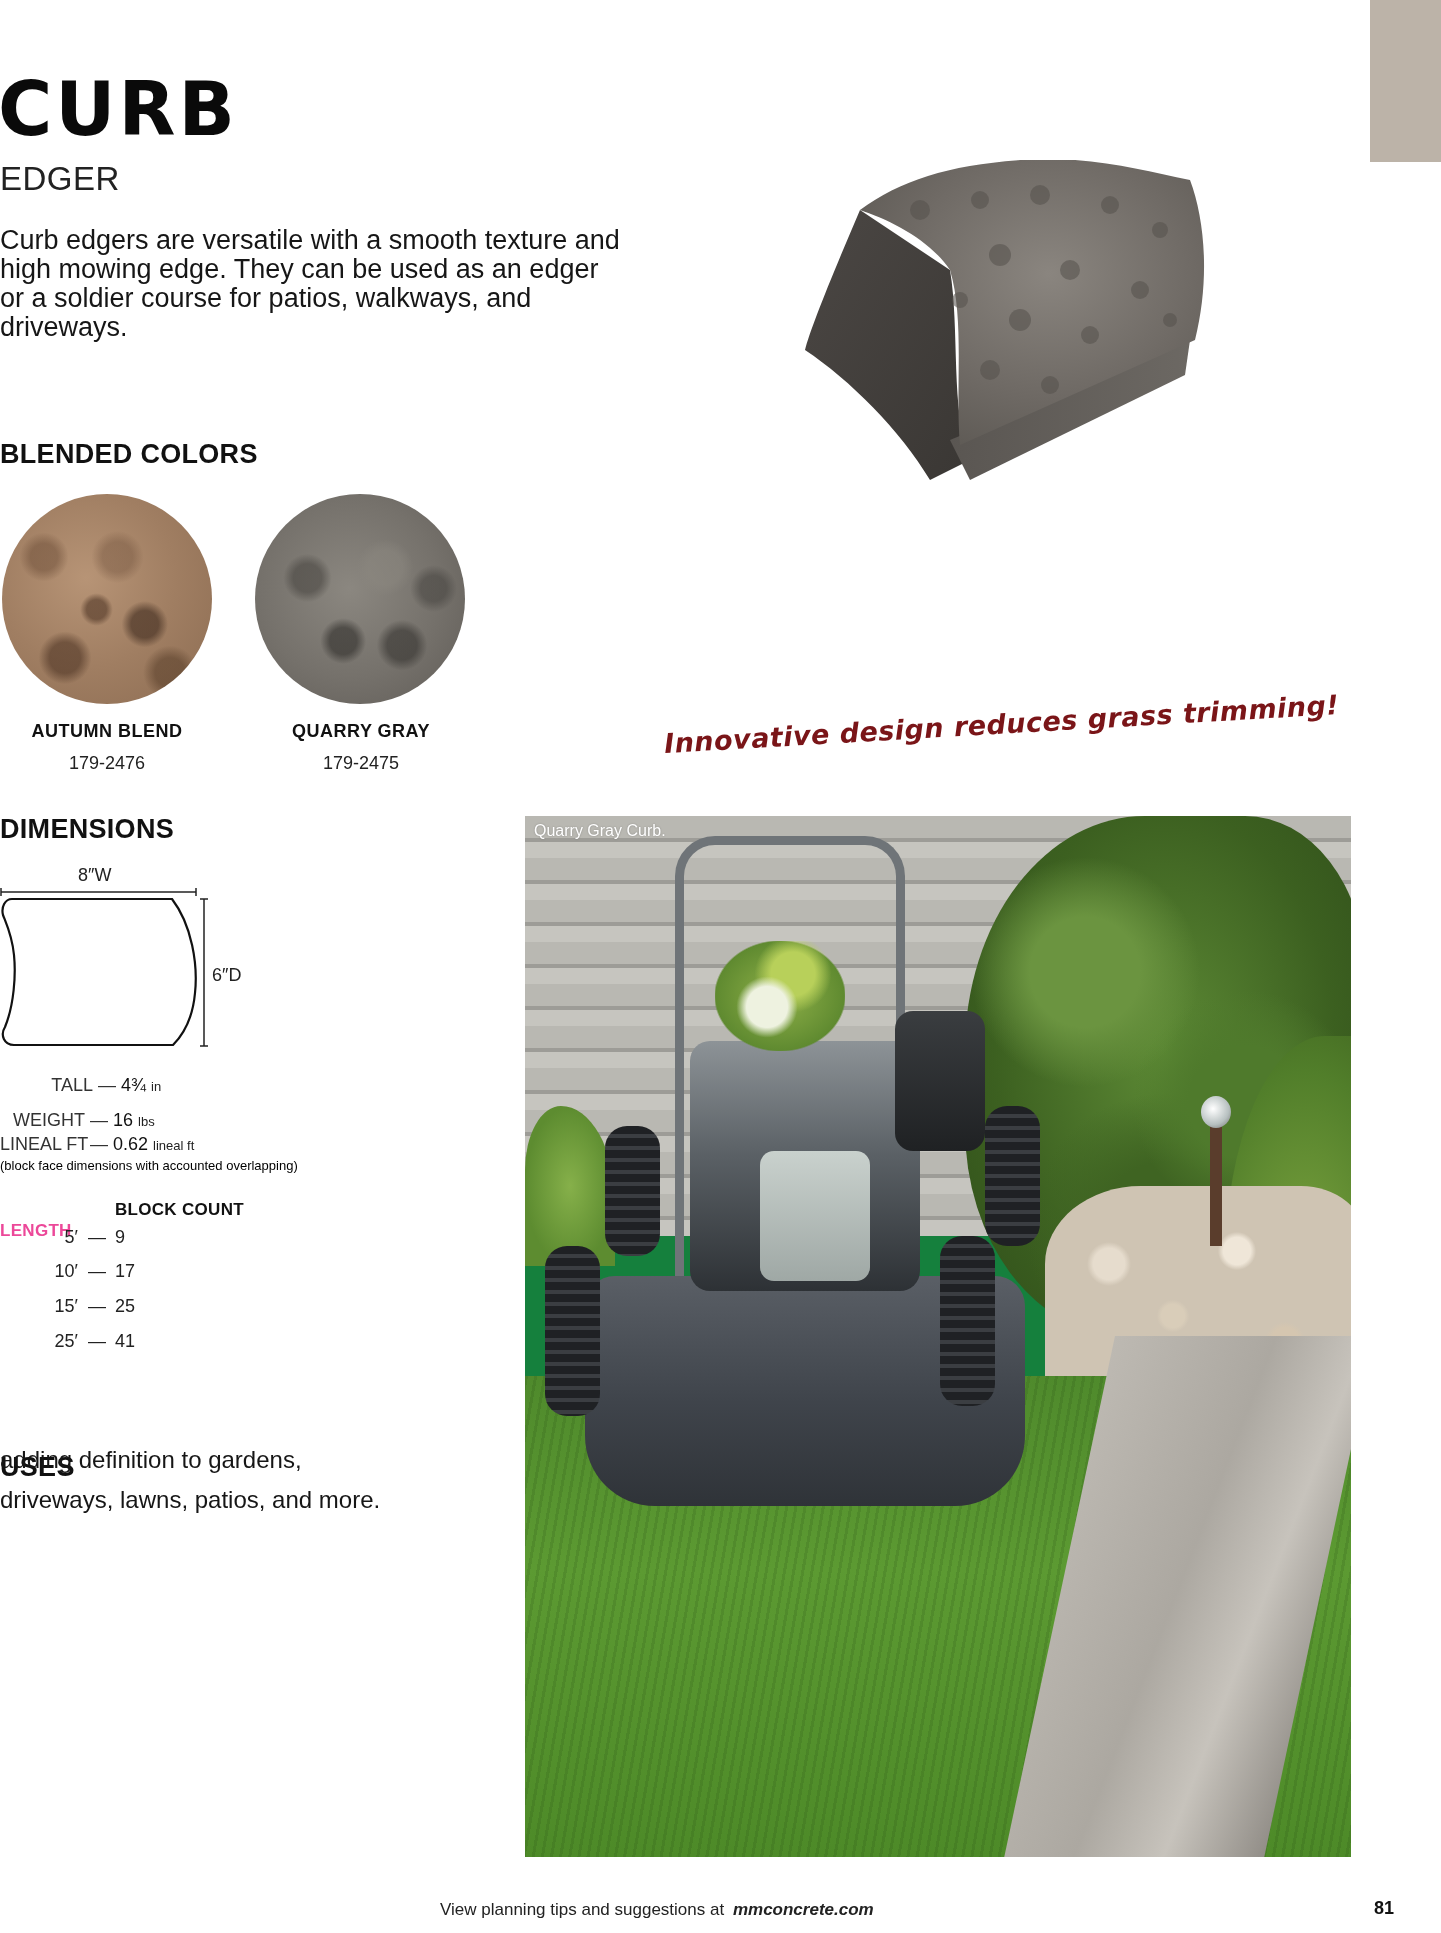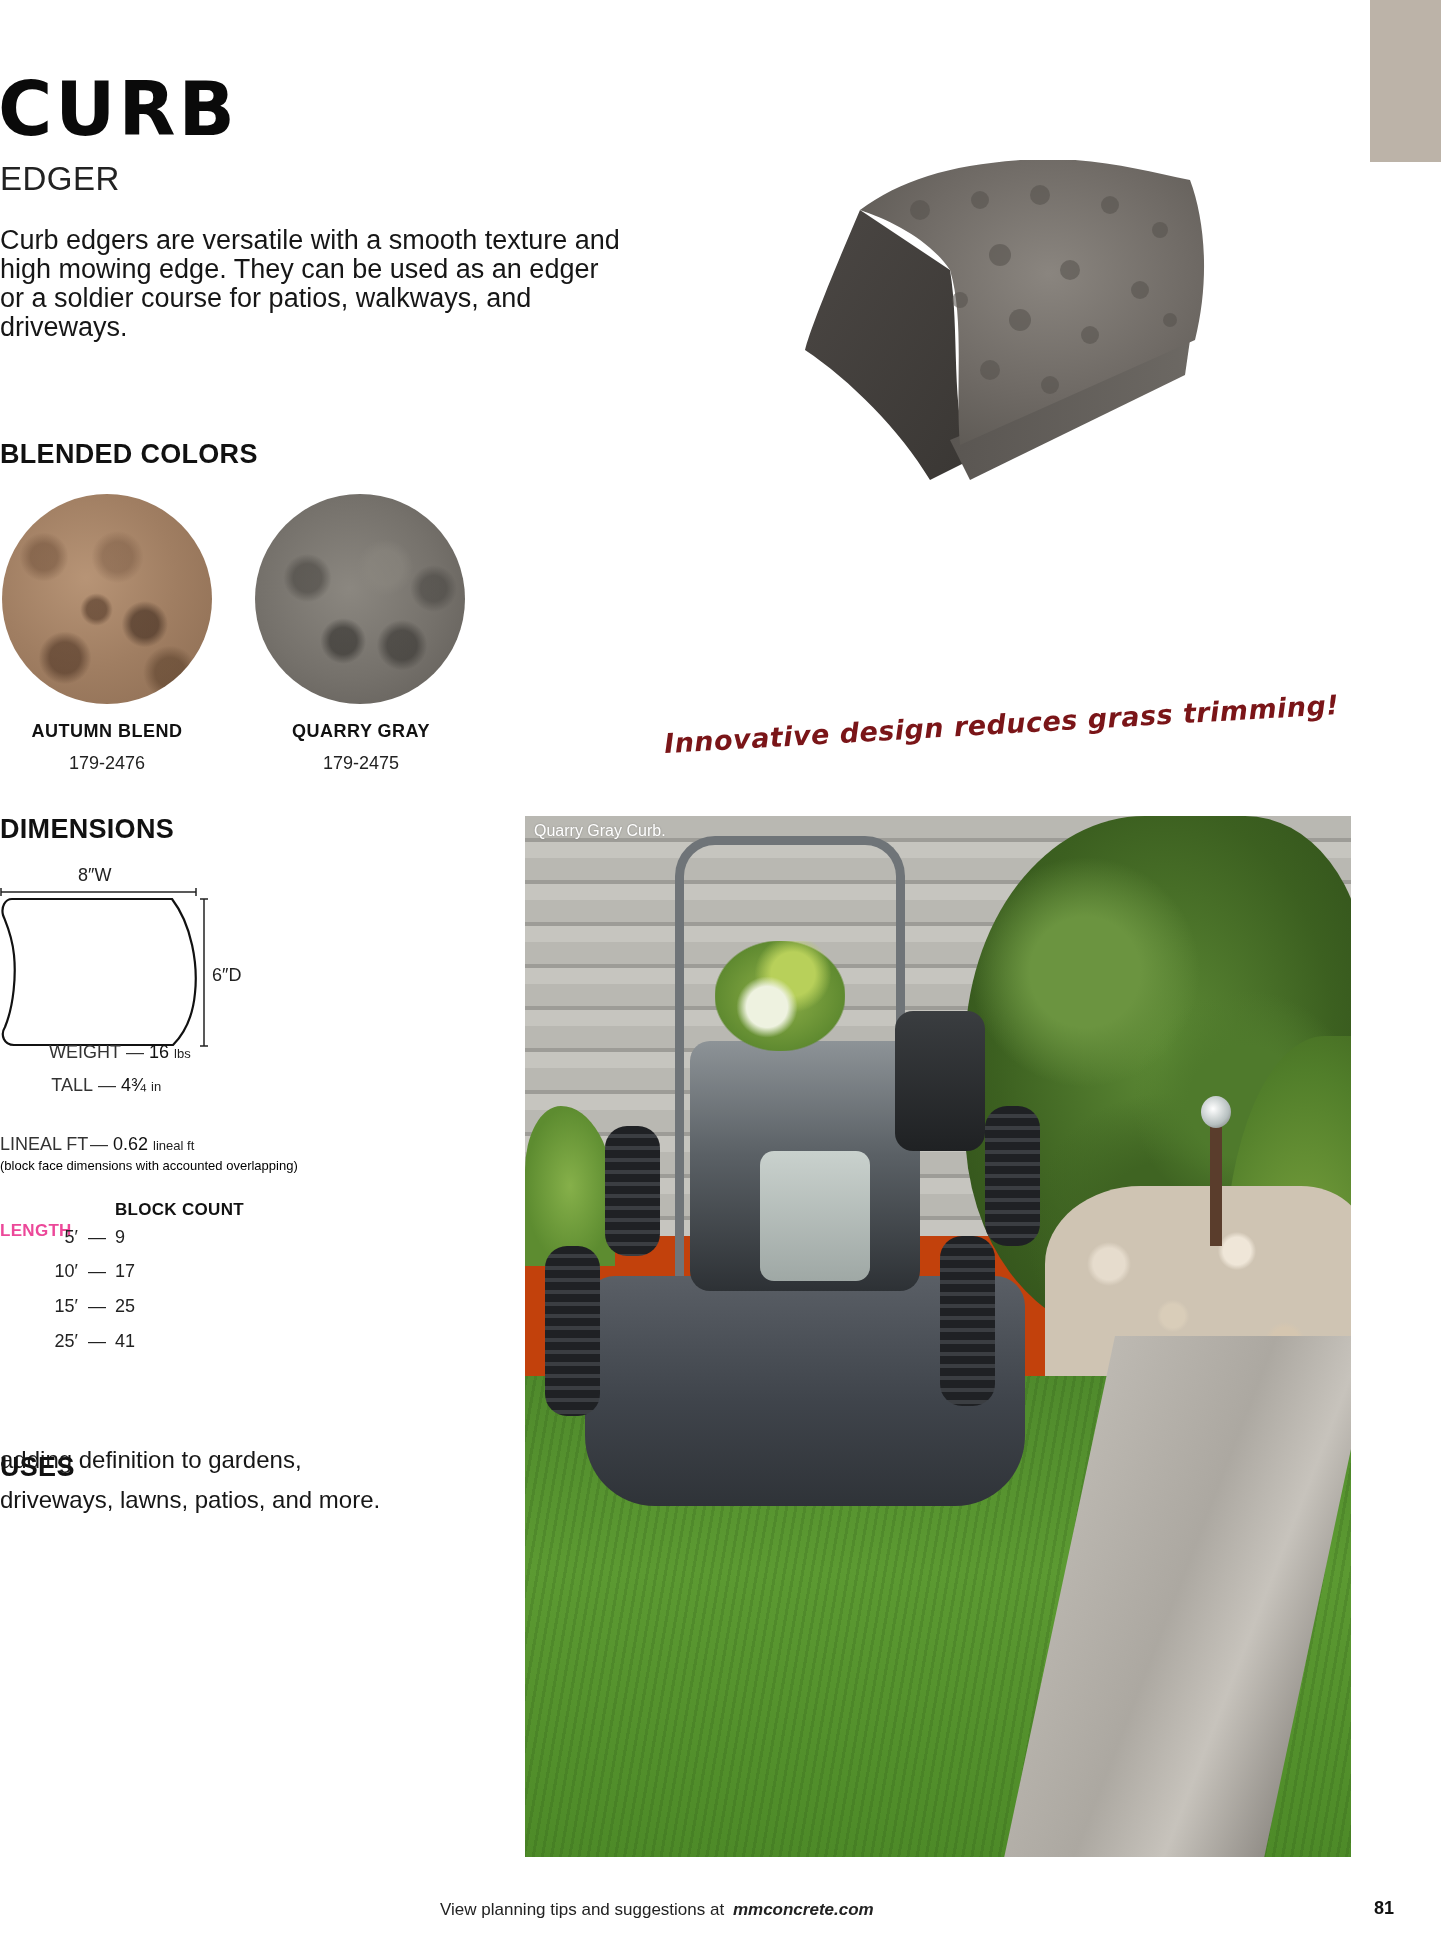--- a/index.html
+++ b/index.html
@@ -50,42 +50,42 @@
   .dim-w-label { left: 78px; top: 865px; font-size: 18px; color: #222; font-family: "Liberation Sans", sans-serif; }
   .dim-d-label { left: 212px; top: 965px; font-size: 18px; color: #222; font-family: "Liberation Sans", sans-serif; }
   .dim-svg { left: 0; top: 885px; }
 
   
   .spec-row { left: 0; font-size: 18px; color: #333; font-family: "Liberation Sans", sans-serif; white-space: nowrap; }
   .spec-row .k { display: inline-block; text-align: right; font-weight: 300; }
   .spec-row .v { color: #111; font-size: 18px; }
   .spec-row .u { font-size: 13px; color: #222; }
   .spec-tall { top: 1075px; padding-left: 8px; }
-  .spec-weight { top: 1042px; margin-left: 36px; }
+  .spec-weight { top: 1110px; }
   .spec-lineal { top: 1134px; }
   .spec-note { left: 0; top: 1158px; font-size: 13px; color: #000000; font-family: "Liberation Sans", sans-serif; }
 
   
   .len-head { left: 0; top: 1200px; font-size: 17px; font-weight: bold; color: #ec4899; font-family: "Liberation Sans", sans-serif; letter-spacing: 0.3px; margin-top: 21px; }
   .cnt-head { left: 115px; top: 1200px; font-size: 17px; font-weight: bold; color: #111; font-family: "Liberation Sans", sans-serif; letter-spacing: 0.3px; }
   .len-row { left: 0; width: 420px; font-size: 18px; color: #222; font-family: "Liberation Sans", sans-serif; }
   .len-row .len { position: absolute; left: 0; width: 78px; text-align: right; }
   .len-row .dash { position: absolute; left: 88px; }
   .len-row .cnt { position: absolute; left: 115px; }
 
   .uses-text { left: 0; top: 1440px; width: 420px; font-size: 24px; line-height: 40px; color: #161616; font-family: "Liberation Sans", sans-serif; }
 
   
   .product { left: 790px; top: 160px; width: 430px; height: 340px; }
 
   
   .tagline { left: 665px; top: 728px; font-size: 27px; color: #7a1518; font-family: "DejaVu Sans", sans-serif; font-weight: bold; transform: rotate(-3.3deg); transform-origin: left bottom; letter-spacing: 0.5px; font-style: italic; }
 
   
-  .photo { left: 525px; top: 816px; width: 826px; height: 1041px; overflow: hidden; background: #c2410c; }
+  .photo { left: 525px; top: 816px; width: 826px; height: 1041px; overflow: hidden; background: #15803d; }
   .photo .siding { position: absolute; left: 0; top: 0; width: 100%; height: 420px;
     background: repeating-linear-gradient(180deg, #b9b8b2 0 22px, #9d9c97 22px 26px, #c6c5bf 26px 42px); }
   .photo .bush { position: absolute; left: 440px; top: 0; width: 400px; height: 520px;
     background:
       radial-gradient(circle at 30% 30%, #6b9440 0 12%, transparent 25%),
       radial-gradient(circle at 70% 55%, #4f7a2c 0 14%, transparent 28%),
       radial-gradient(circle at 50% 80%, #3f6422 0 15%, transparent 30%),
       radial-gradient(ellipse at 50% 45%, #5d8a35 0%, #3c6020 60%, #2f4d1a 100%);
     border-radius: 45% 30% 20% 40%; }
   .photo .bush2 { position: absolute; left: 700px; top: 220px; width: 200px; height: 460px; background: radial-gradient(ellipse at 40% 50%, #7aa23e 0%, #517e2a 60%, #3b5d1d 100%); border-radius: 50% 20% 20% 50%; }

